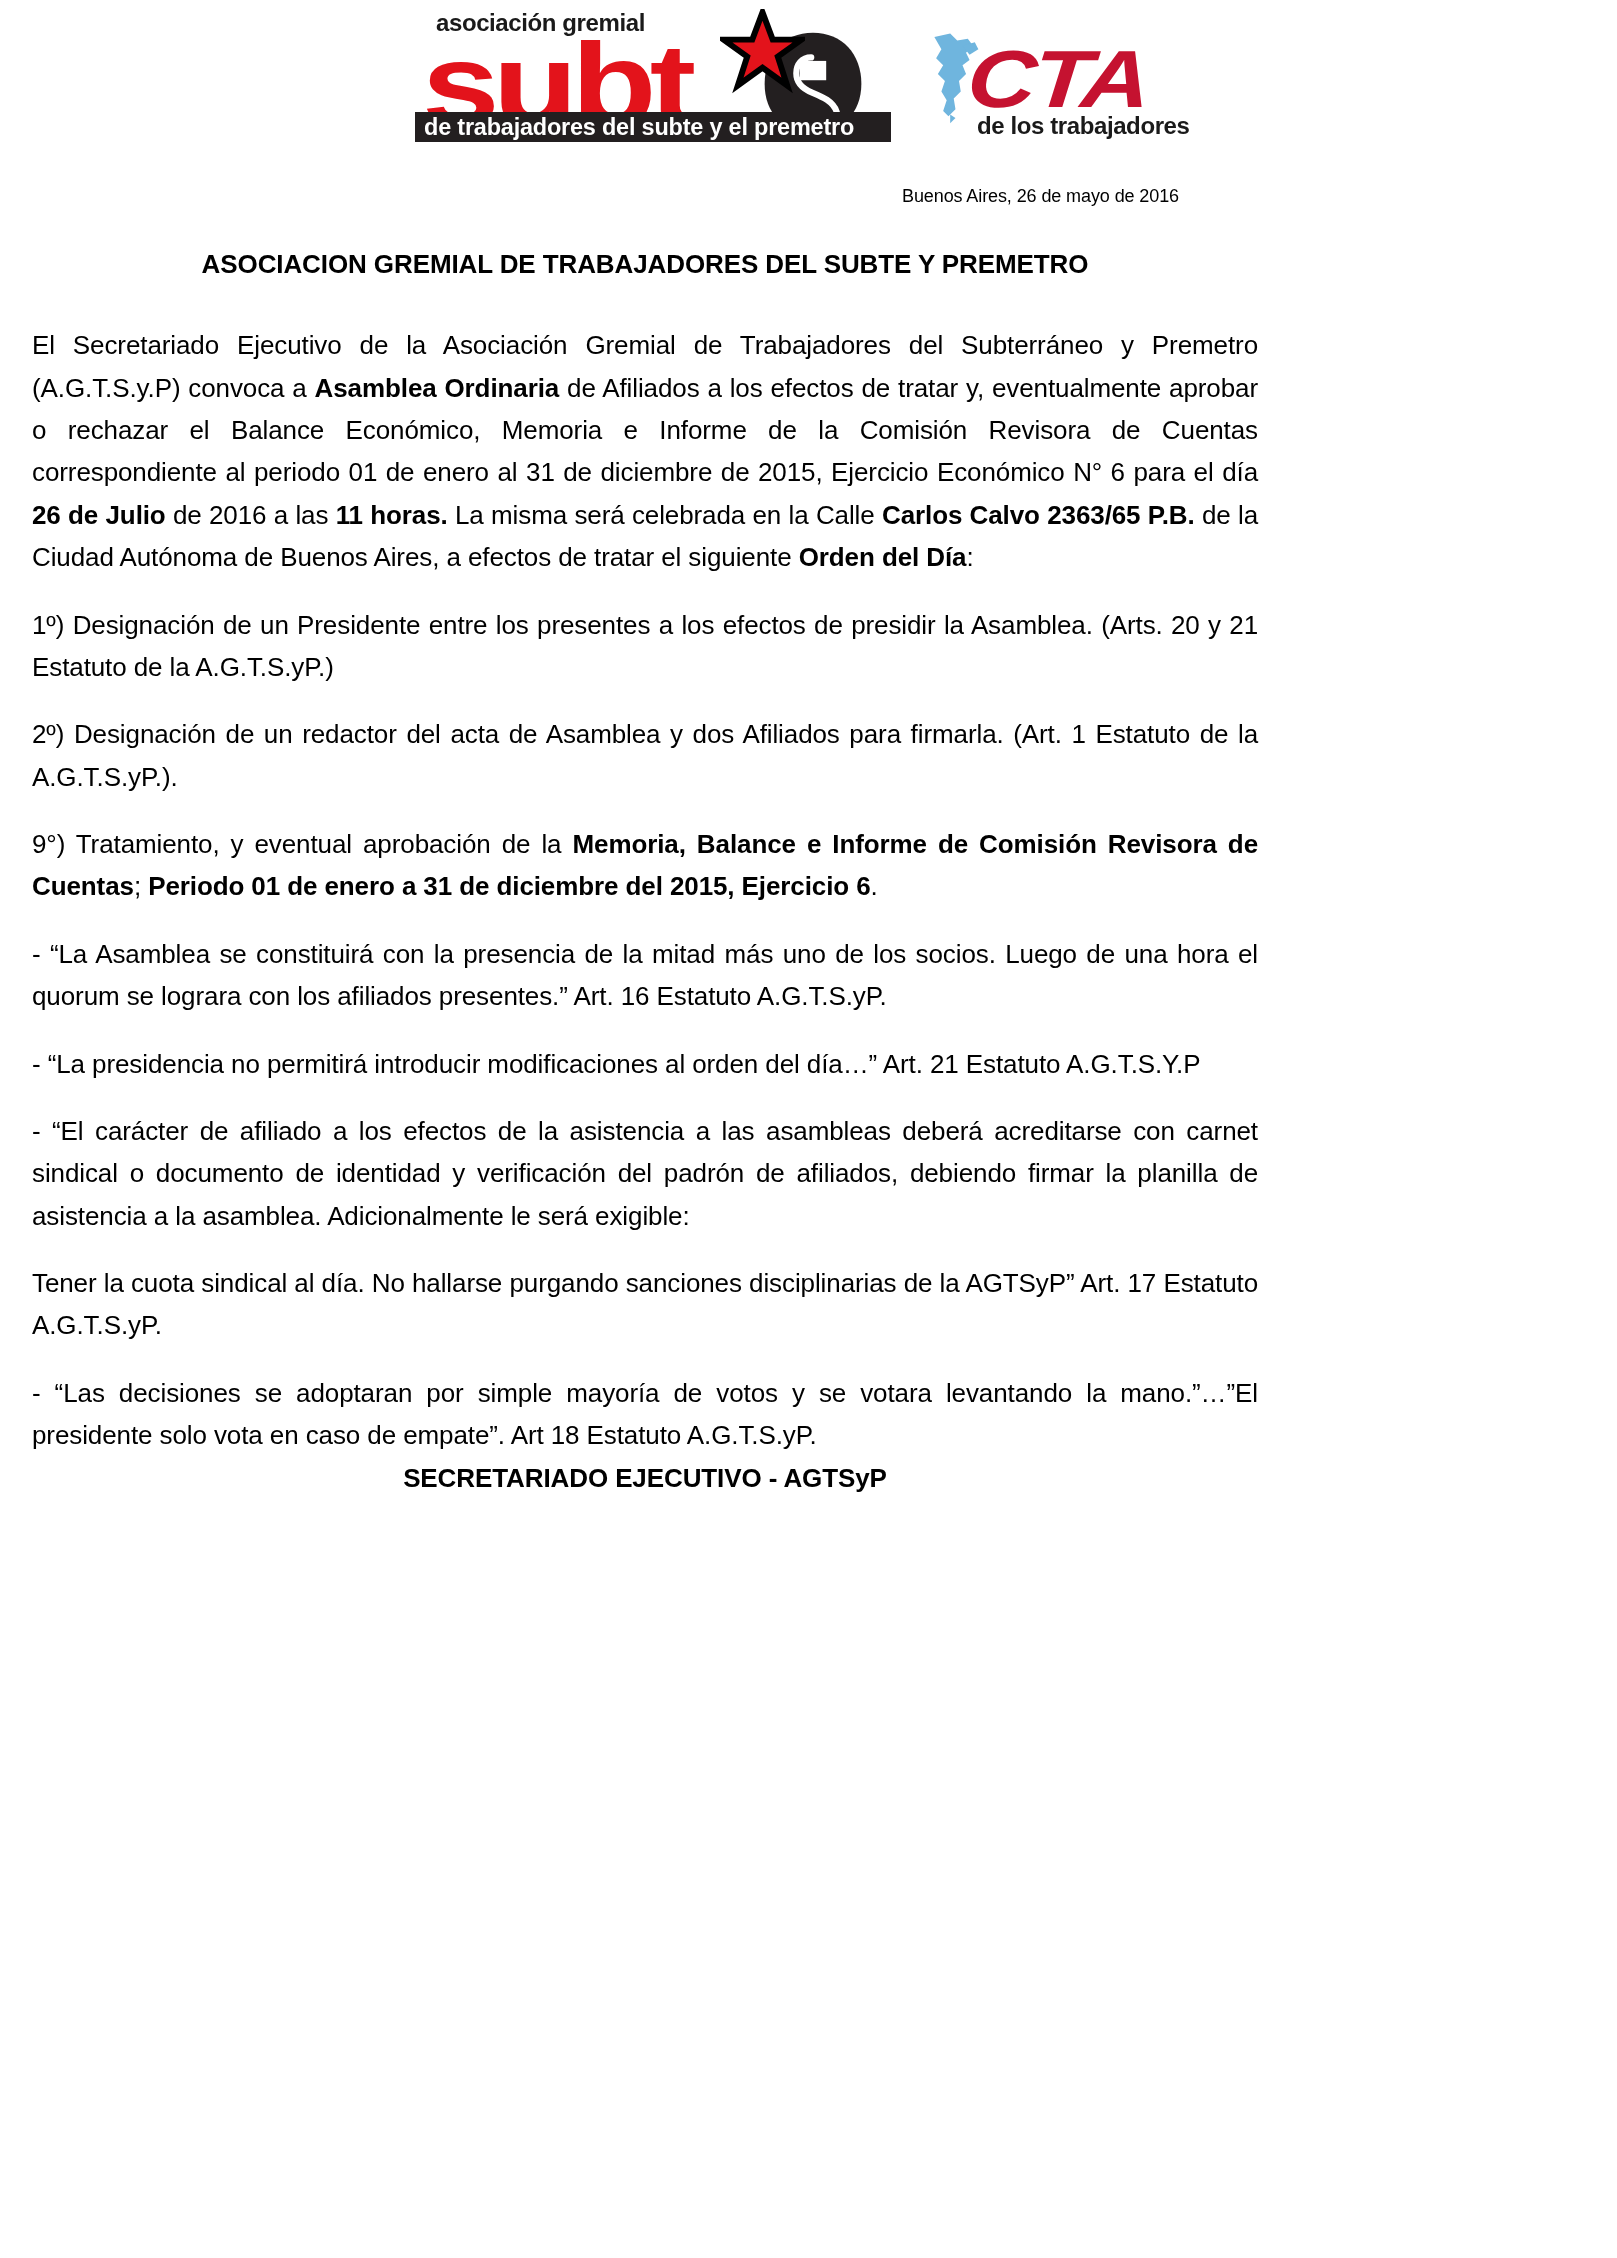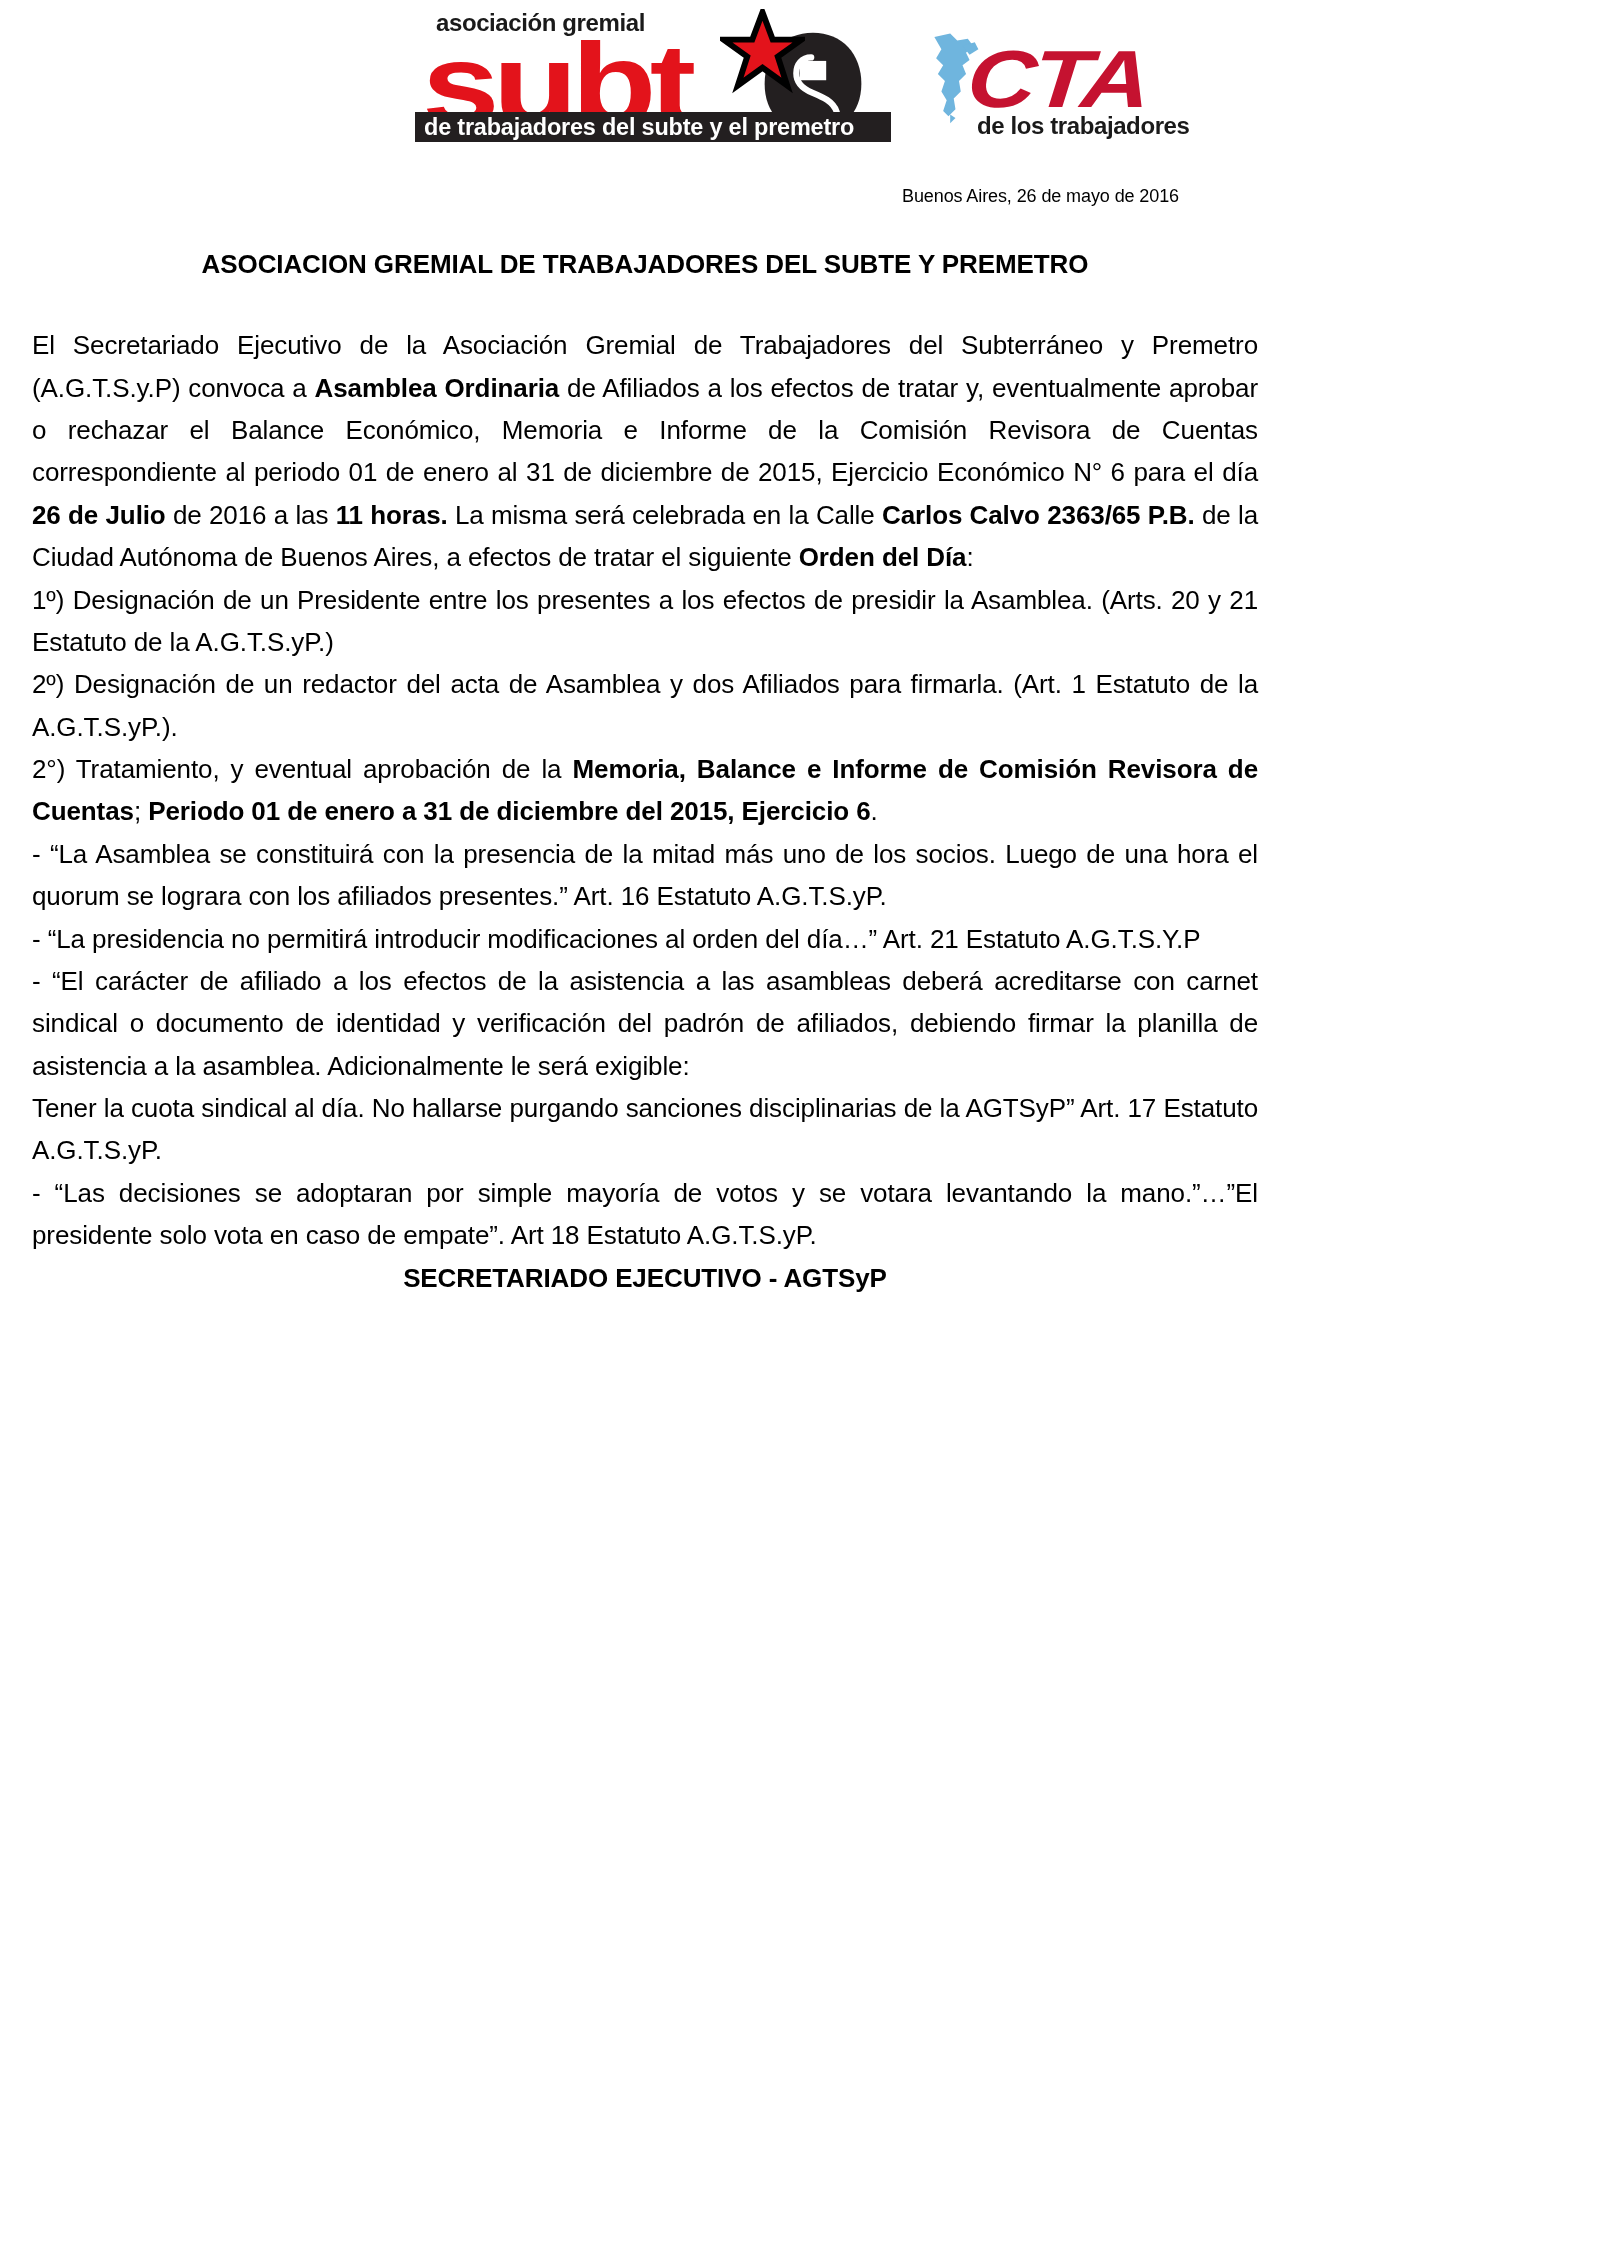--- a/index.html
+++ b/index.html
@@ -191,21 +191,21 @@
   }
 
   p.para {
     text-align: justify;
     margin: 0;
     padding: 0;
     font-size: 26px;
     line-height: 1.63;
     letter-spacing: -0.1px;
   }
-  p.para + p.para { }
+  p.para + p.para { margin-top: 25px; }
   .p-first { margin-top: 39px !important; }
 
   b, strong { font-weight: bold; }
 
   .signature {
     text-align: center;
     font-weight: bold;
     font-size: 26px;
     letter-spacing: -0.1px;
   }
@@ -258,21 +258,21 @@
 
     <div class="title-main">ASOCIACION GREMIAL DE TRABAJADORES DEL SUBTE Y PREMETRO</div>
 
 
     <p class="para p-first"><span>El Secretariado Ejecutivo de la Asociación Gremial de Trabajadores del Subterráneo y Premetro (A.G.T.S.y.P) convoca a </span><b>Asamblea Ordinaria</b><span> de Afiliados a los efectos de tratar y, eventualmente aprobar o rechazar el Balance Económico, Memoria e Informe de la Comisión Revisora de Cuentas correspondiente al periodo 01 de enero al 31 de diciembre de 2015, Ejercicio Económico N° 6 para el día </span><b>26  de Julio</b><span> de 2016 a las </span><b>11 horas.</b><span>  La misma será celebrada en la Calle </span><b>Carlos Calvo 2363/65 P.B.</b><span> de la Ciudad Autónoma de Buenos Aires, a efectos de tratar el siguiente </span><b>Orden del Día</b><span>:</span></p>
 
     <p class="para">1º) Designación de un Presidente entre los presentes a los efectos de presidir la Asamblea. (Arts. 20 y 21 Estatuto de la A.G.T.S.yP.)</p>
 
     <p class="para">2º) Designación de un redactor del acta de Asamblea y dos Afiliados para firmarla. (Art. 1 Estatuto de la A.G.T.S.yP.).</p>
 
-    <p class="para"><span>2°) Tratamiento, y eventual aprobación de la </span><b>Memoria, Balance e Informe de Comisión Revisora de Cuentas</b><span>; </span><b>Periodo 01 de enero a 31 de diciembre del 2015, Ejercicio 6</b><span>.</span></p>
+    <p class="para"><span>9°) Tratamiento, y eventual aprobación de la </span><b>Memoria, Balance e Informe de Comisión Revisora de Cuentas</b><span>; </span><b>Periodo 01 de enero a 31 de diciembre del 2015, Ejercicio 6</b><span>.</span></p>
 
     <p class="para">- “La Asamblea se constituirá con la presencia de la mitad más uno de los socios. Luego de una hora el quorum se lograra con los afiliados presentes.” Art. 16 Estatuto A.G.T.S.yP.</p>
 
     <p class="para">- “La presidencia no permitirá introducir modificaciones al orden del día…” Art. 21 Estatuto A.G.T.S.Y.P</p>
 
     <p class="para">- “El carácter de afiliado a los efectos de la asistencia a las asambleas deberá acreditarse con carnet sindical o documento de identidad y verificación del padrón de afiliados, debiendo firmar la planilla de asistencia a la asamblea. Adicionalmente le será exigible:</p>
 
     <p class="para">Tener la cuota sindical al día. No hallarse purgando sanciones disciplinarias de la AGTSyP” Art. 17 Estatuto A.G.T.S.yP.</p>
 
     <p class="para">- “Las decisiones se adoptaran por simple mayoría de votos y se votara levantando la mano.”…”El presidente solo vota en caso de empate”. Art 18 Estatuto A.G.T.S.yP.</p>

